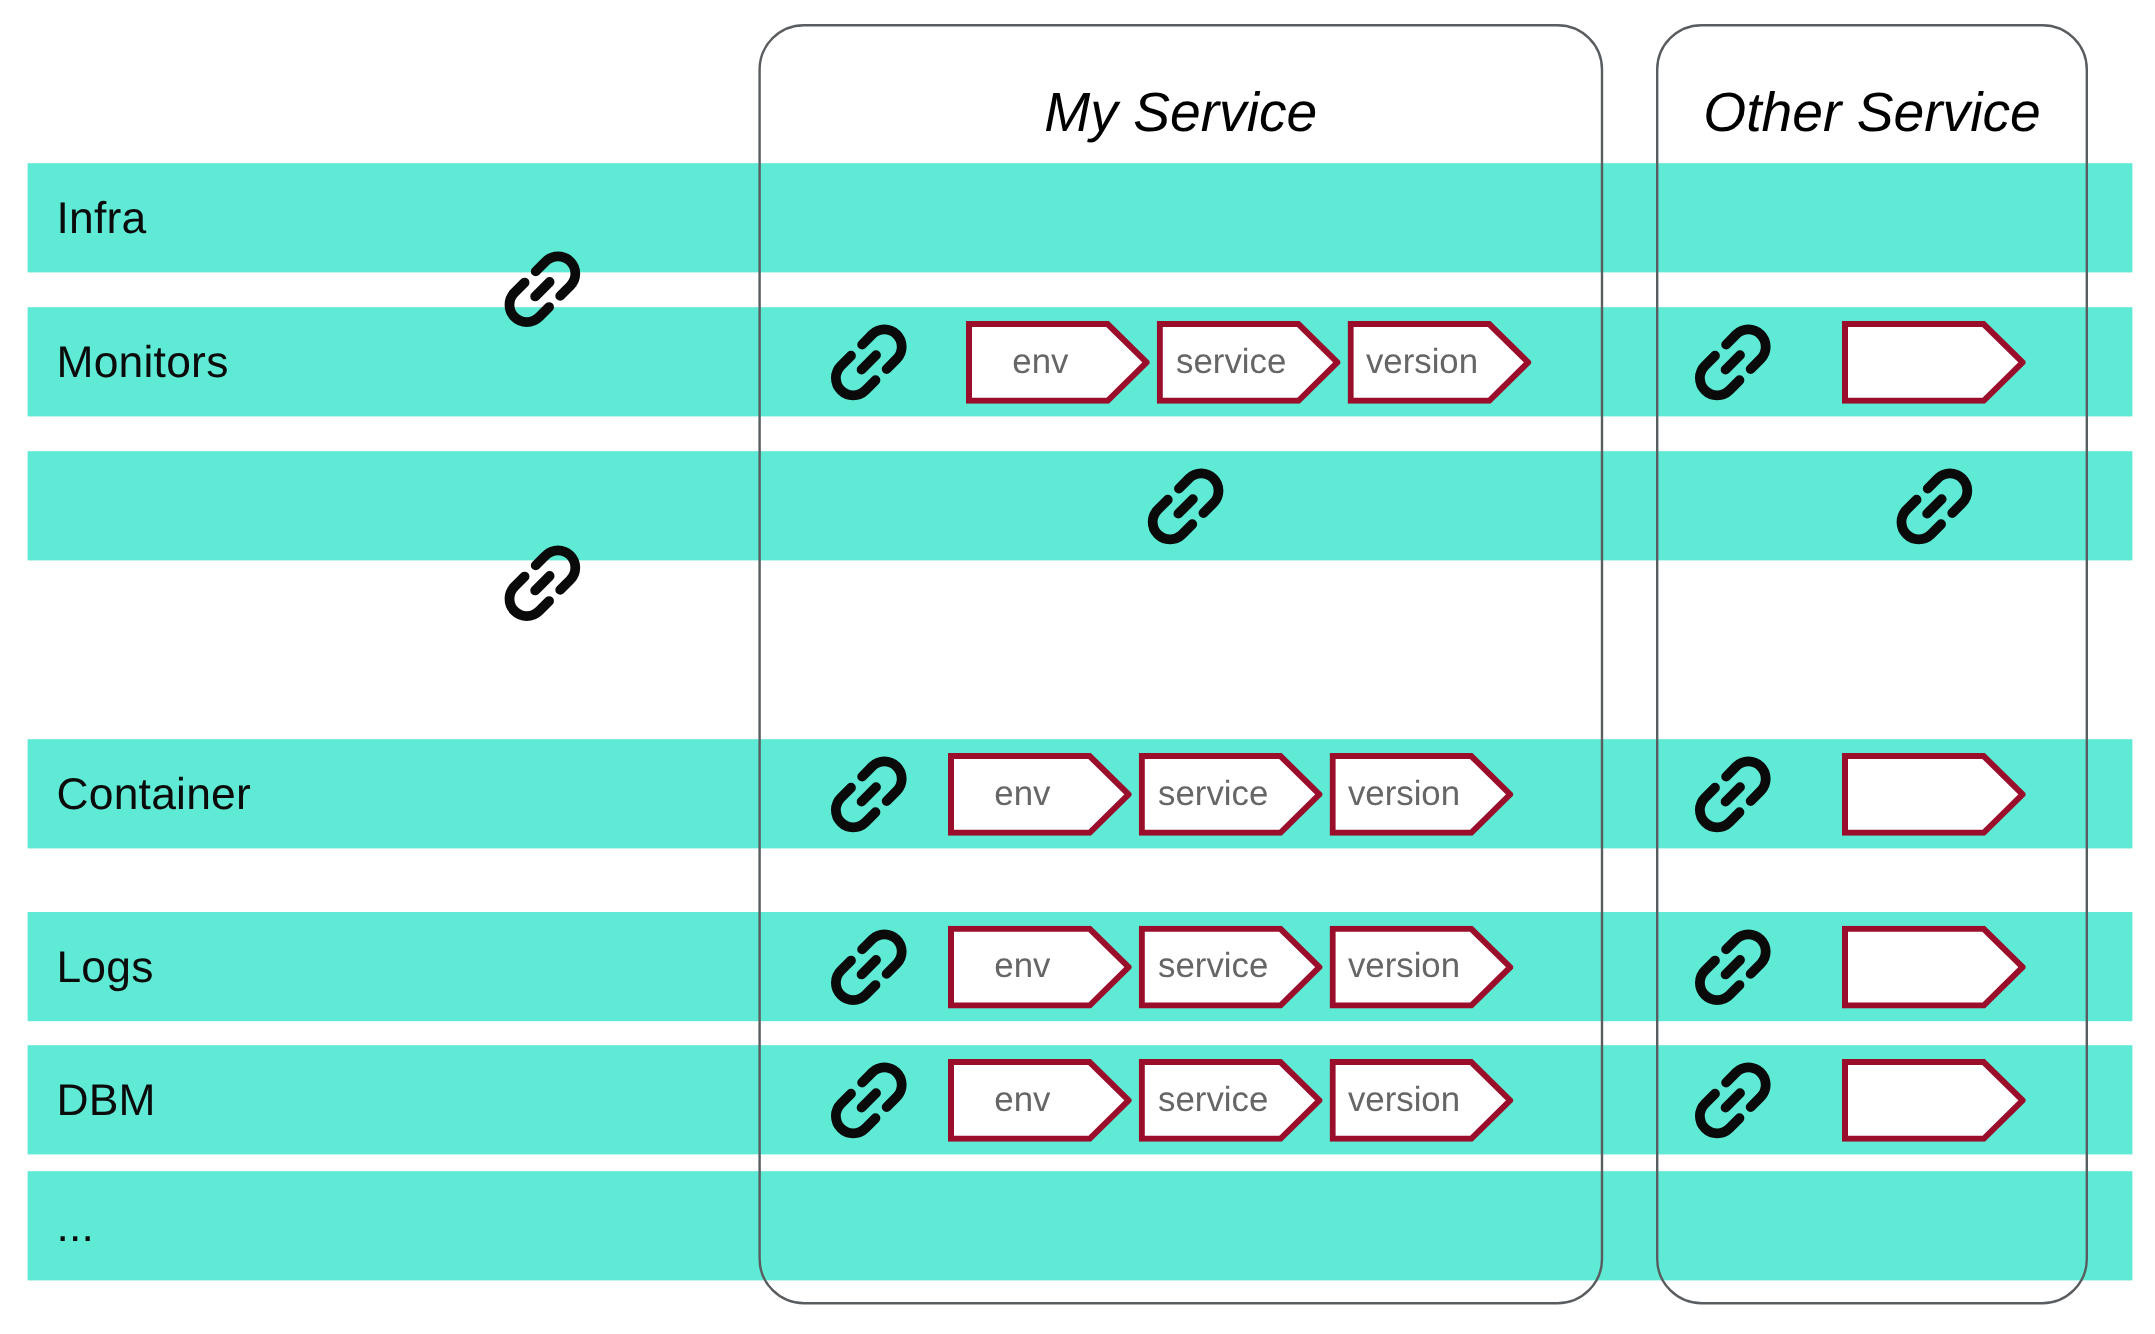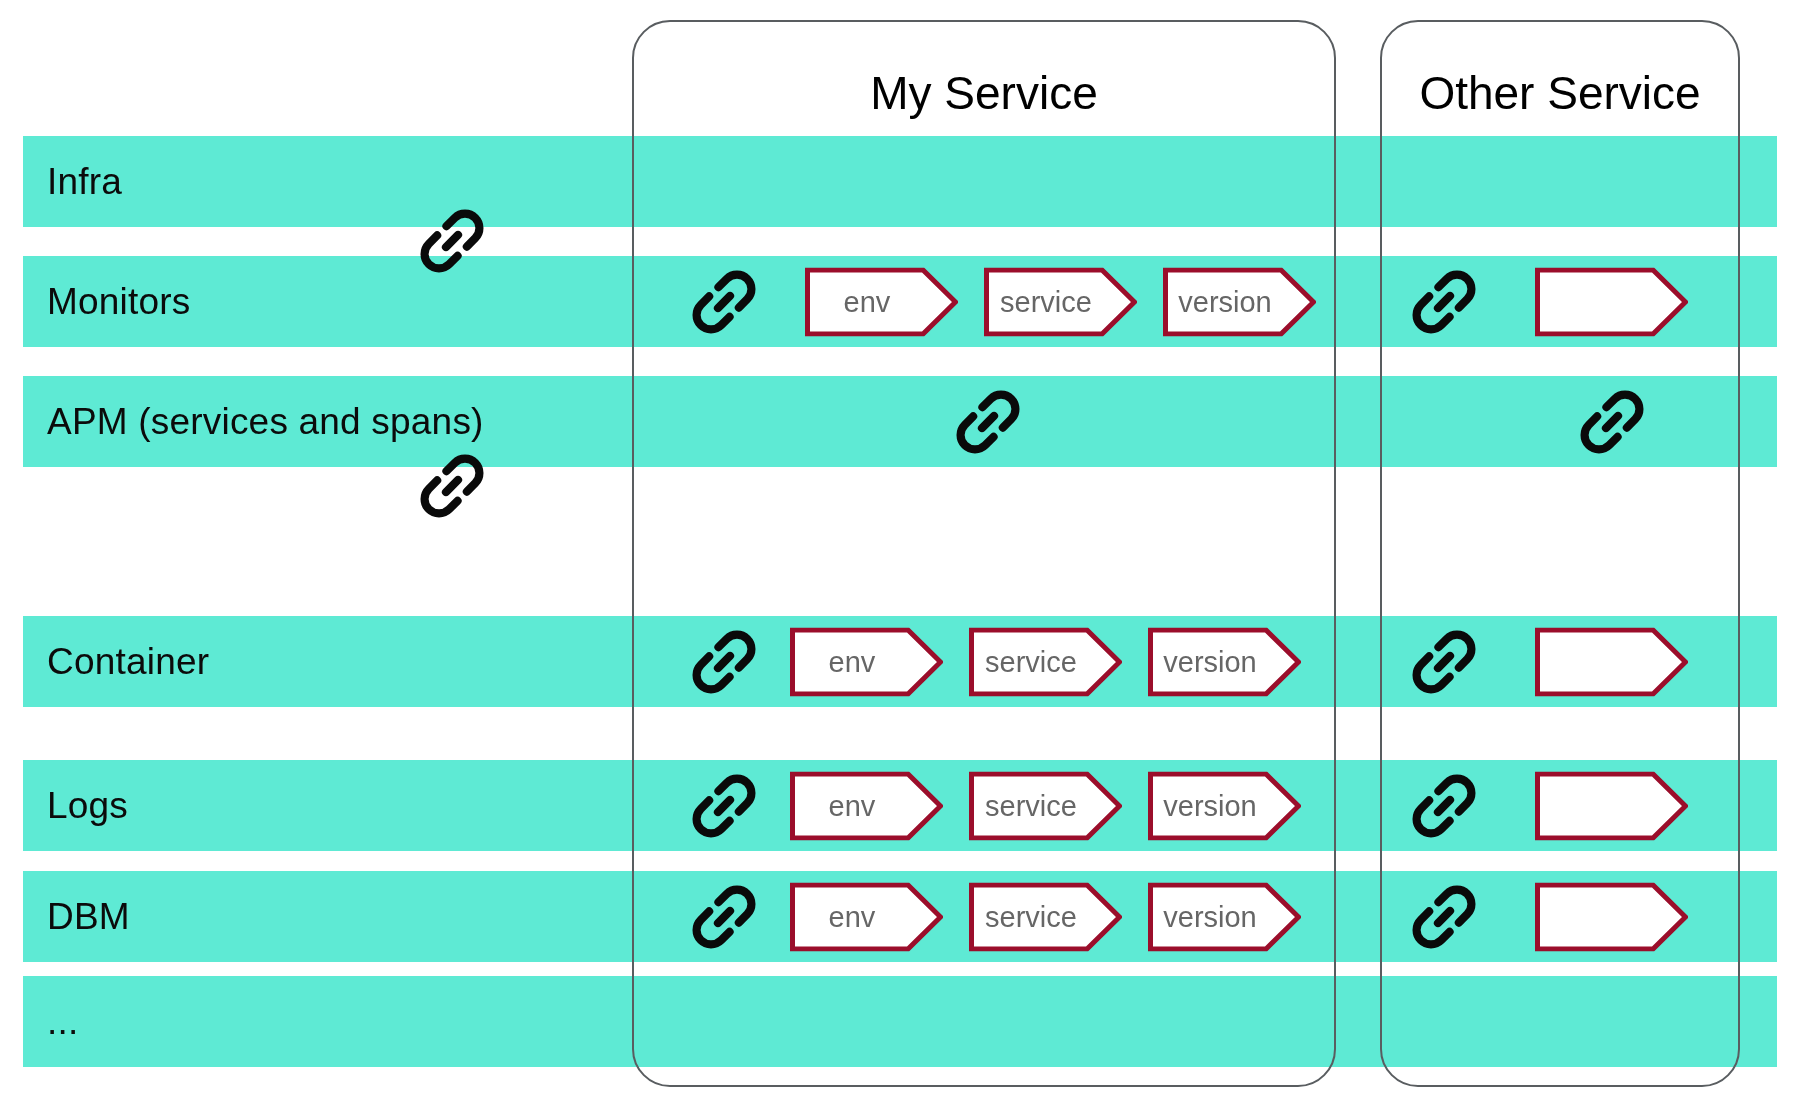--- a/index.html
+++ b/index.html
@@ -27,40 +27,41 @@
   .os-chain{left:1379px;}
   .os-chain-apm{left:1547px;}
   
   .gap-chain{
     position:absolute;width:84px;height:84px;left:410px;z-index:2;
   }
   .gap-chain svg{display:block;width:100%;height:100%;}
   
   .tag-group{
     position:absolute;left:767px;top:50%;transform:translateY(-50%);
-    display:flex;gap:26px;z-index:2;
+    display:flex;gap:6px;z-index:2;
   }
   .tag-group.container-shift{left:782px;}
   .tag{position:relative;width:153px;height:69px;}
   .tag svg{display:block;width:100%;height:100%;}
   .tag .tag-text{
     position:absolute;left:0;top:0;width:124px;height:100%;
     display:flex;align-items:center;justify-content:center;
     font-size:29px;color:#666666;
   }
   .os-tag{
     position:absolute;left:1512px;top:50%;transform:translateY(-50%);
     width:153px;height:69px;z-index:2;
   }
   .os-tag svg{display:block;width:100%;height:100%;}
   
   .panel{
     position:absolute;top:20px;height:1067px;border:2.5px solid #595d60;
     border-radius:38px;z-index:5;pointer-events:none;box-sizing:border-box;
     background:transparent;
+    font-style:italic;
   }
   .panel-ms{left:632px;width:704px;}
   .panel-os{left:1380px;width:360px;padding-left:46px;}
   .panel-title{
     position:absolute;left:0;right:0;top:44px;text-align:center;
     font-size:46px;color:#000000;white-space:nowrap;
   }
 </style>
 </head>
 <body>
@@ -118,21 +119,20 @@
   </svg>
 </div>
     <div class="os-tag"><span class="tag-shape-slot">
   <svg viewBox="0 0 153 69" preserveAspectRatio="none" aria-hidden="true">
     <polygon points="2.5,2.5 118,2.5 150.5,34.5 118,66.5 2.5,66.5" fill="#ffffff" stroke="#9b0e2b" stroke-width="5"></polygon>
   </svg>
 </span></div>
   </div>
 
   <div class="row" style="top:376px">
-    <span class="row-label">APM (services and spans)</span>
     <div class="chain-box ms-chain-center chain-slot">
   <svg viewBox="0 0 64 64" aria-hidden="true">
     <g transform="rotate(-45 32 32)" fill="none" stroke="#0a0a0a" stroke-width="6.2" stroke-linecap="round">
       <path d="M27 21 H18 A11 11 0 0 0 18 43 H27"></path>
       <path d="M37 21 H46 A11 11 0 0 1 46 43 H37"></path>
       <path d="M25.5 32 H38.5"></path>
     </g>
   </svg>
 </div>
     <div class="chain-box os-chain-apm chain-slot">

